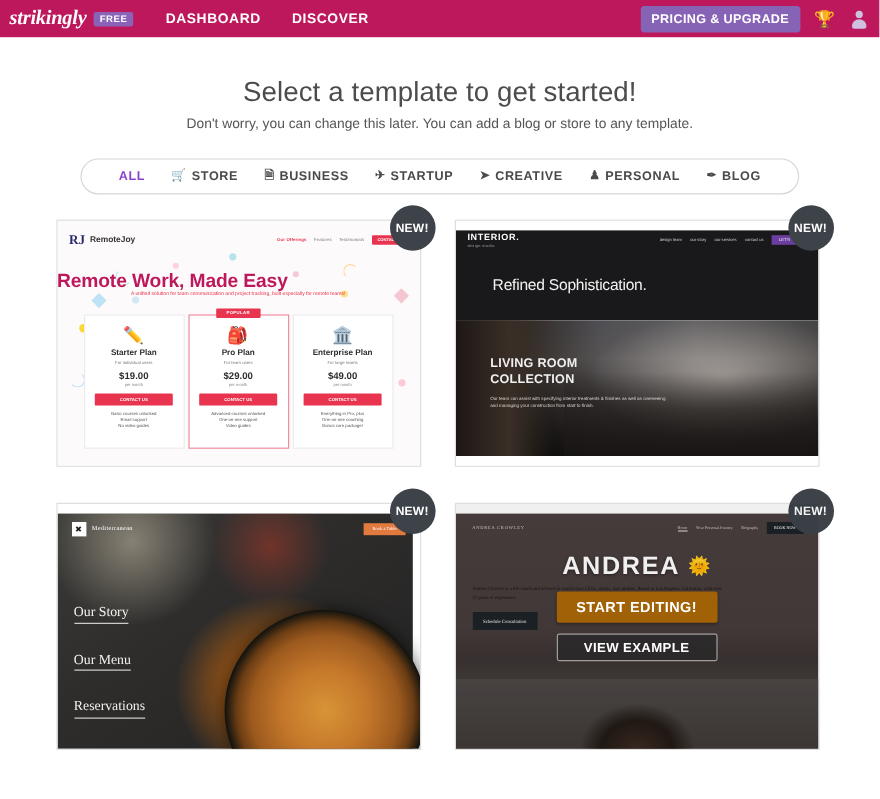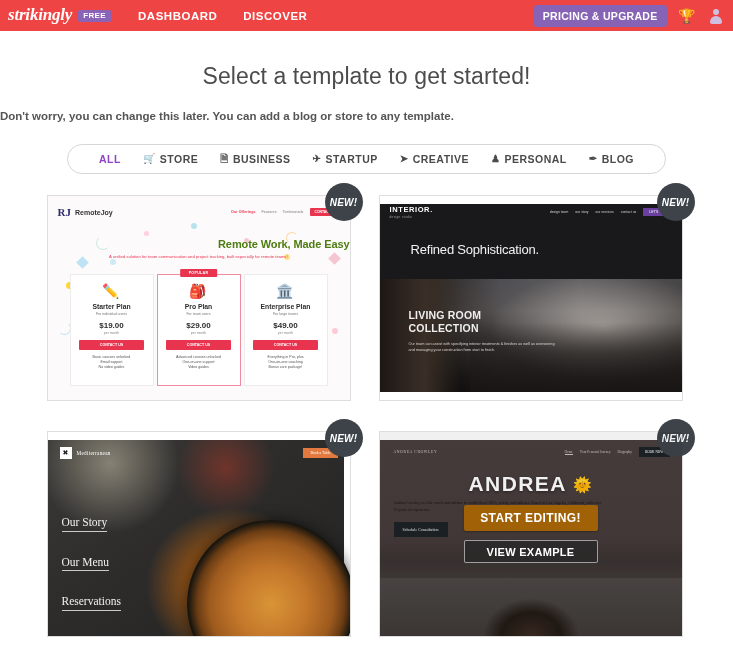--- a/index.html
+++ b/index.html
@@ -6,21 +6,21 @@
   html, body {
     width: 733px; height: 666px;
     background: #ffffff;
     font-family: "Liberation Sans", sans-serif;
     overflow: hidden;
   }
 
   
   .topbar {
     height: 31px;
-    background: #ef4444;
+    background: #be185d;
     display: flex;
     align-items: center;
     padding: 0 0 0 8px;
     position: relative;
   }
   .brand {
     font-family: "Liberation Serif", serif;
     font-style: italic;
     font-weight: bold;
     font-size: 17px;
@@ -84,25 +84,24 @@
   
   .page-title {
     text-align: center;
     font-size: 23px;
     color: #4c4c4c;
     font-weight: normal;
     margin-top: 32px;
     letter-spacing: 0.1px;
   }
   .page-sub {
-    text-align: left;
+    text-align: center;
     font-size: 11.5px;
     color: #555555;
-    margin-top: 20px;
-    font-weight: bold;
+    margin-top: 8px;
   }
 
   
   .filter-wrap { display: flex; justify-content: center; margin-top: 22px; }
   .filter-bar {
     border: 1px solid #d6d6d6;
     border-radius: 20px;
     height: 30px;
     display: flex;
     align-items: center;
@@ -153,42 +152,41 @@
     right: -13px; top: -13px;
     width: 38px; height: 38px;
     border-radius: 50%;
     background: #3d4349;
     color: #ffffff;
     font-size: 10px;
     font-weight: bold;
     display: flex; align-items: center; justify-content: center;
     z-index: 6;
     letter-spacing: 0.2px;
-    font-style: italic;
   }
 
   
   .c1 { background: #fdfafb; position: absolute; inset: 0; }
   .c1-dots { position: absolute; inset: 0; overflow: hidden; }
   .dot { position: absolute; border-radius: 50%; }
   .sq { position: absolute; transform: rotate(45deg); }
   .arc { position: absolute; border: 1.6px solid; border-color: transparent transparent transparent transparent; border-radius: 50%; }
   .c1-nav { position: absolute; top: 8px; left: 10px; right: 8px; height: 16px; display: flex; align-items: center; }
   .c1-logo-mark {
     font-family: "Liberation Serif", serif;
     font-weight: bold; font-size: 11px; color: #2b2b6b; line-height: 1;
   }
   .c1-logo-text { font-size: 7px; color: #333; margin-left: 4px; font-weight: bold; }
   .c1-nav-right { margin-left: auto; display: flex; align-items: center; gap: 6px; }
   .c1-nav-item { font-size: 3.6px; color: #777; letter-spacing: 0.1px; }
   .c1-nav-item.hl { color: #e8344e; font-weight: bold; }
   .c1-cta { background: #e8344e; color: #fff; font-size: 3.4px; padding: 2px 5px; border-radius: 1px; font-weight: bold; }
   .c1-h1 {
-    position: absolute; top: 42px; left: 0; right: 0; text-align: right;
-    font-size: 11px; font-weight: bold; color: #4d7c0f; letter-spacing: -0.1px;
+    position: absolute; top: 42px; left: 0; right: 0; text-align: left;
+    font-size: 16px; font-weight: bold; color: #be185d; letter-spacing: -0.1px;
   }
   .c1-sub {
     position: absolute; top: 58px; left: 0; right: 0; text-align: center;
     font-size: 4.2px; color: #e8344e;
   }
   .c1-plans { position: absolute; top: 78px; left: 22px; right: 22px; height: 112px; display: flex; gap: 3px; }
   .plan {
     flex: 1; background: #fff; border: 1px solid #ececec; padding: 9px 4px 0 4px;
     display: flex; flex-direction: column; align-items: center; position: relative;
   }

